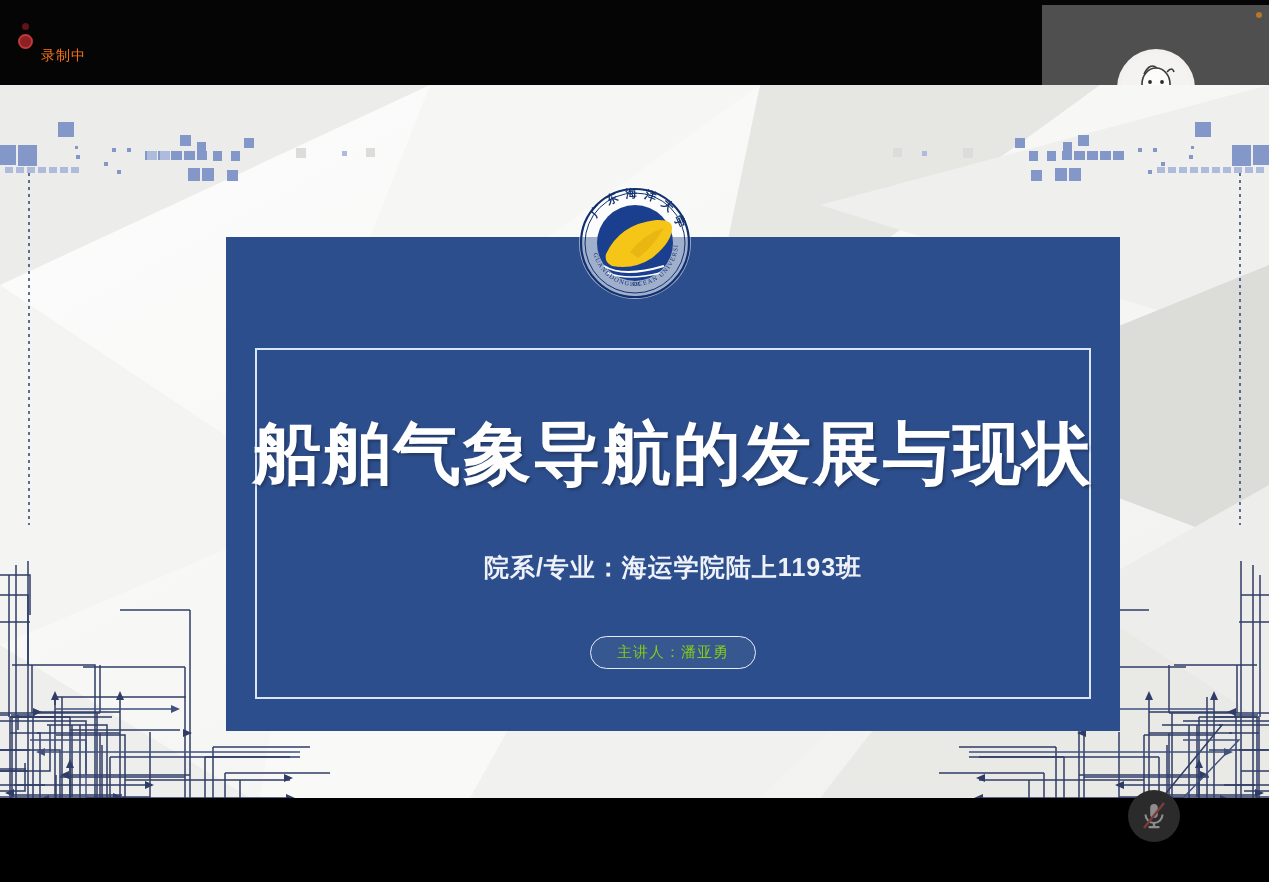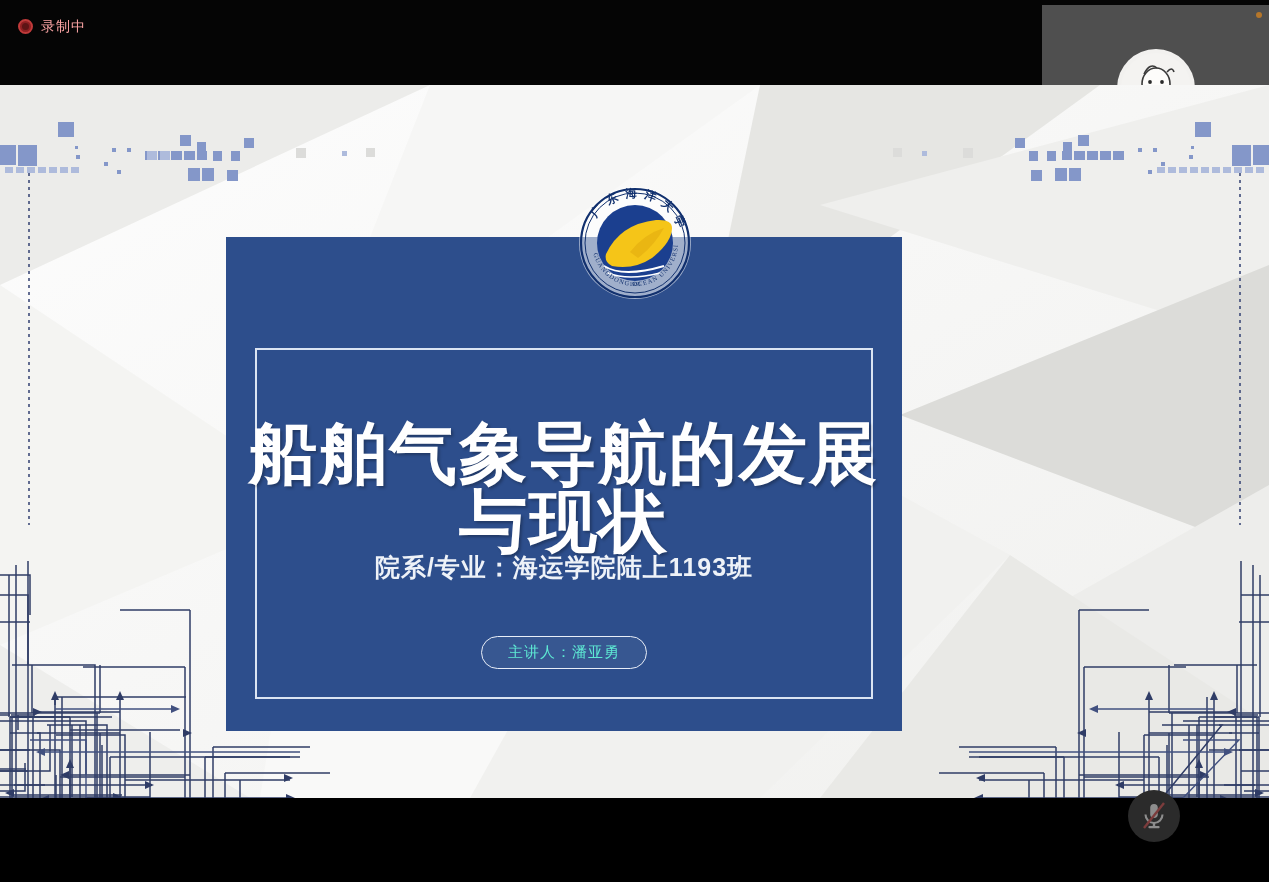--- a/index.html
+++ b/index.html
@@ -21,21 +21,21 @@
   }
   #rec-dot{
     width:15px;height:15px;border-radius:50%;
     background:#8e1f22;border:2px solid #c03a3a;box-sizing:border-box;
   }
   #rec-dot::after{
     content:"";position:absolute;left:4px;top:4px;width:7px;height:7px;
     border-radius:50%;background:#5e1415;
   }
   #rec-label{
-    color:#fca5a5;font-size:14px;letter-spacing:1px;line-height:15px;
+    color:#f97316;font-size:14px;letter-spacing:1px;line-height:15px;margin-top:29px;
   }
 
   
   #video-tile{
     position:absolute;right:0px;top:5px;width:227px;height:127px;
     background:#4a4a4a;overflow:hidden;
   }
   #video-tile-inner{
     position:absolute;inset:0;background:#4f4f4f;
   }
@@ -85,40 +85,40 @@
   #slide-bg svg{display:block;width:1269px;height:713px;}
 
   
   #logo{
     position:absolute;left:568px;top:101px;width:134px;height:114px;z-index:6;
   }
   #logo svg{display:block;}
 
   
   #title-card{
-    position:absolute;left:226px;top:152px;width:676px;height:494px;
+    position:absolute;left:226px;top:152px;width:894px;height:494px;
     background:#2d4e8c;z-index:5;
   }
   #card-inner-border{
     position:absolute;left:29px;top:111px;right:29px;bottom:32px;
     border:2px solid #dbe4f2;
   }
   #main-title{
     position:absolute;left:0;right:0;top:182px;text-align:center;
     color:#ffffff;font-size:68px;font-weight:bold;letter-spacing:2px;
     line-height:1;text-shadow:2px 2px 3px rgba(0,0,0,.28);
   }
   #subtitle{
     position:absolute;left:0;right:0;top:314px;text-align:center;
     color:#eef2f8;font-size:25px;letter-spacing:1px;font-weight:bold;
   }
   #presenter-pill{
     position:absolute;left:50%;top:399px;transform:translateX(-50%);
     border:1.6px solid #e8eef8;border-radius:22px;
-    padding:6px 26px;color:#5eead4;font-size:15px;letter-spacing:1px;
+    padding:6px 26px;color:#84cc16;font-size:15px;letter-spacing:1px;
     background:rgba(255,255,255,.05);
   }
 
   
   #bottom-band{
     position:absolute;left:0;top:798px;width:1269px;height:84px;background:#000;
   }
 </style>
 </head>
 <body>

